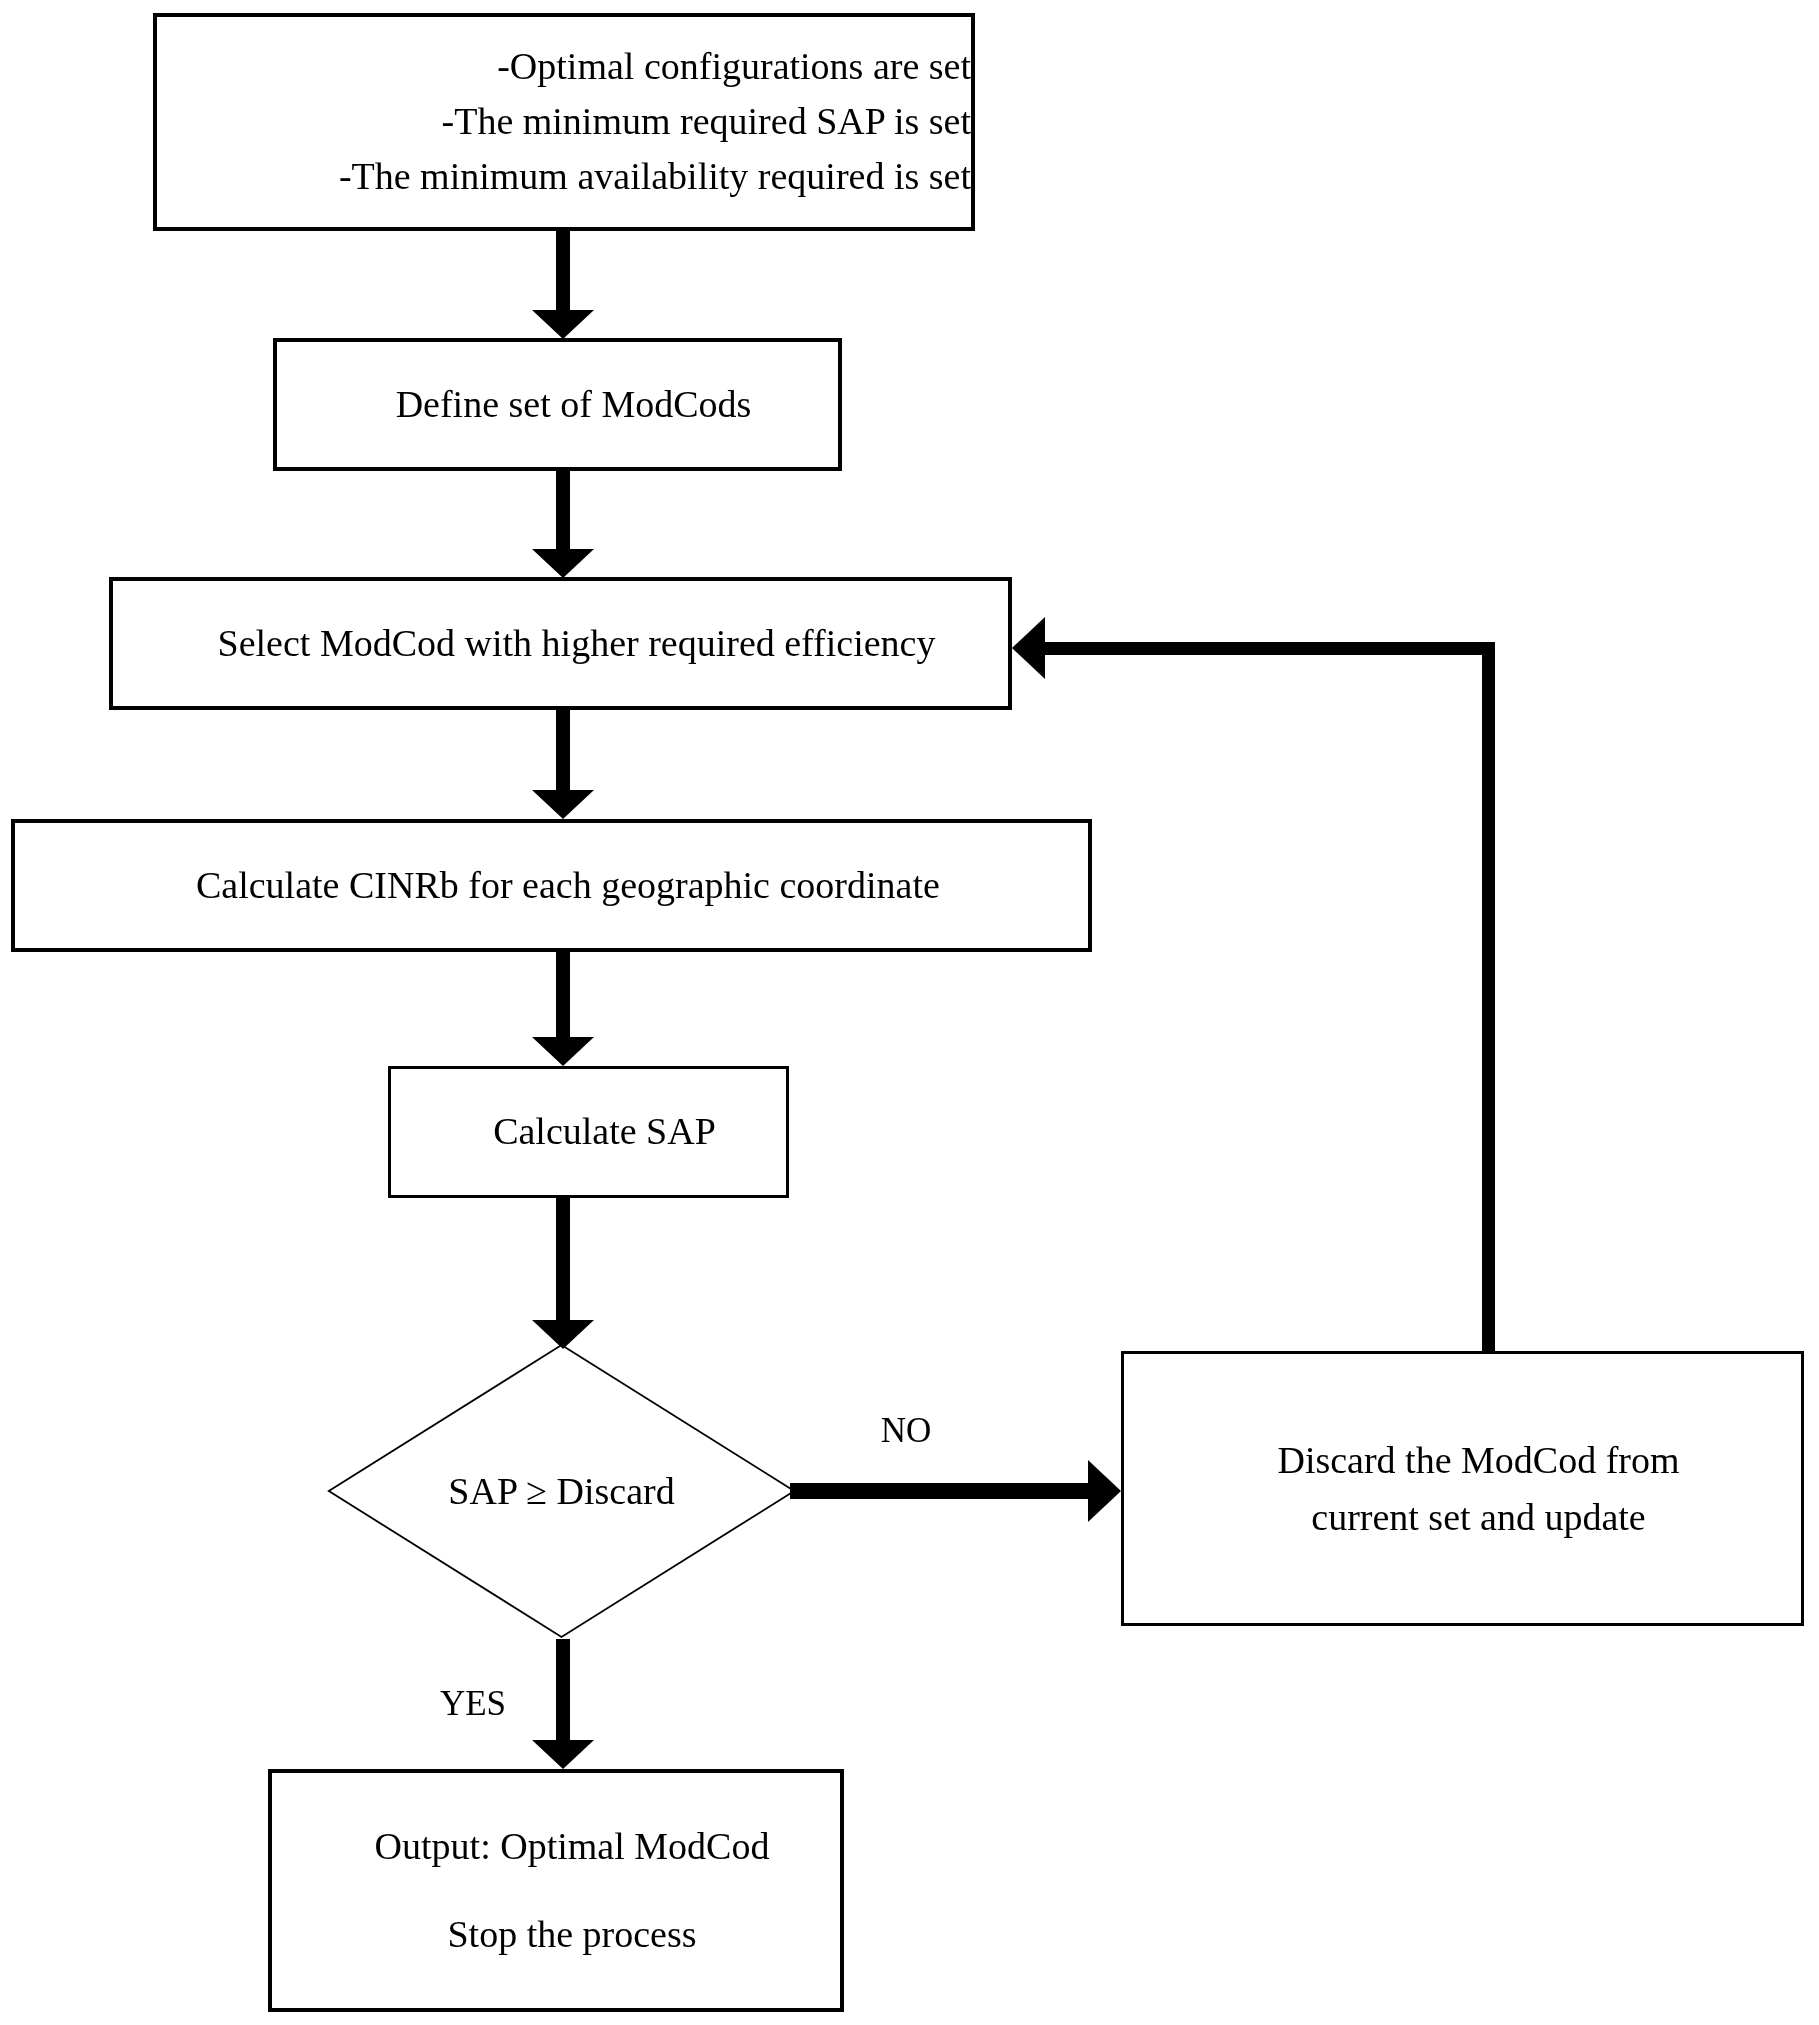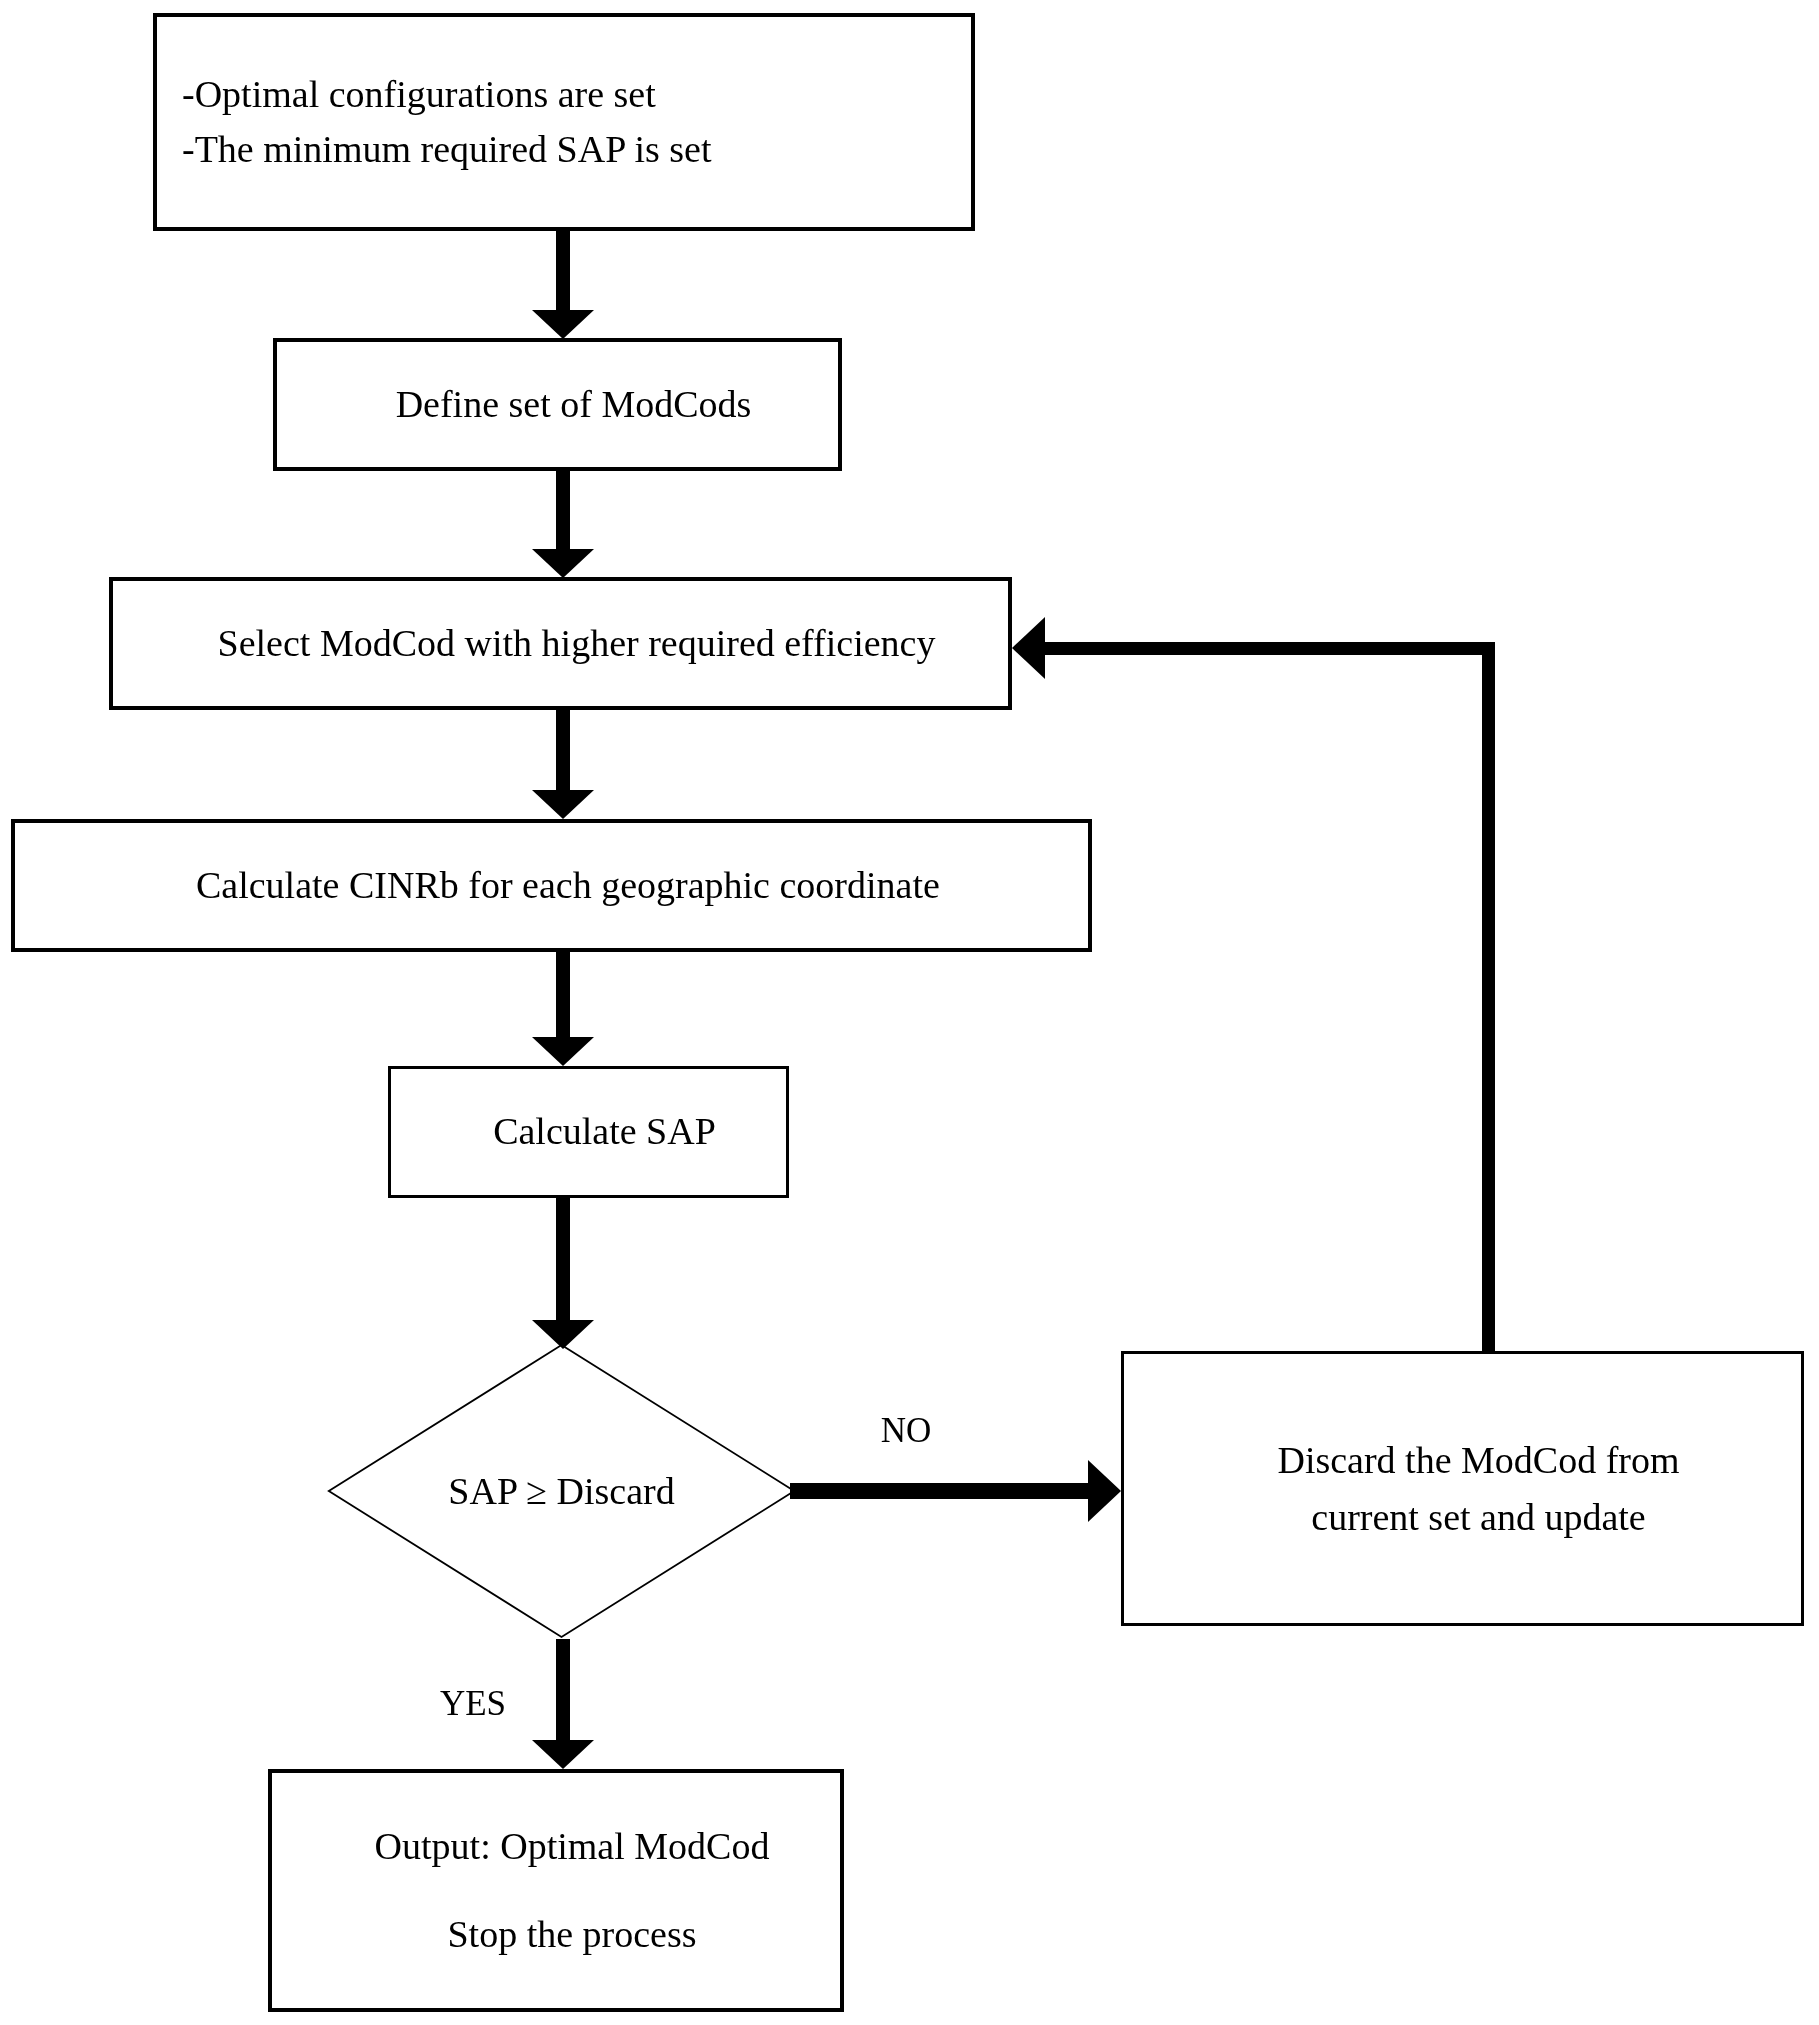--- a/index.html
+++ b/index.html
@@ -6,21 +6,21 @@
   #canvas{
     position:relative;width:1820px;height:2025px;background:#ffffff;
     font-family:"Liberation Serif","DejaVu Serif",serif;color:#000000;
   }
   .node{
     position:absolute;background:#ffffff;border:4.2px solid #000000;box-sizing:border-box;
     display:flex;flex-direction:column;align-items:center;justify-content:center;
     text-align:center;font-size:38px;line-height:1.45;padding-left:32px;
   }
   #box-init{left:153px;top:12.6px;width:822px;height:218px;border-width:4.8px;
-    align-items:flex-start;text-align:left;padding-left:25px;}
+    align-items:flex-end;text-align:left;padding-left:13px;}
   #box-define{left:273px;top:338px;width:569px;height:133px;}
   #box-select{left:109px;top:577px;width:903px;height:133px;}
   #box-cinrb{left:11.4px;top:819px;width:1081px;height:133px;}
   #box-sap{left:368px;top:1066px;width:401px;height:132px;border-width:3.6px;margin-left:20px;}
   #box-discard{left:1121px;top:1351px;width:683px;height:275px;border-width:3.6px;line-height:1.5;}
   #box-output{left:268px;top:1769px;width:576px;height:243px;border-width:4.8px;gap:32px;}
 
   .diamond-wrap{position:absolute;left:327px;top:1343px;width:469px;height:296px;}
   .diamond-wrap svg{position:absolute;left:0;top:0;width:100%;height:100%;}
   .diamond-label{position:absolute;left:0;top:0;right:0;bottom:0;
@@ -43,20 +43,21 @@
   #label-yes{left:413px;top:1684px;width:120px;}
 </style>
 </head>
 <body>
 
 <div id="canvas">
 
   <div class="node" id="box-init">
     <div>-Optimal configurations are set</div>
     <div>-The minimum required SAP is set</div>
+    <div>-The minimum availability required is set</div>
   </div>
 
   <div class="node" id="box-define">
     <div>Define set of ModCods</div>
   </div>
 
   <div class="node" id="box-select">
     <div>Select ModCod with higher required efficiency</div>
   </div>
 

